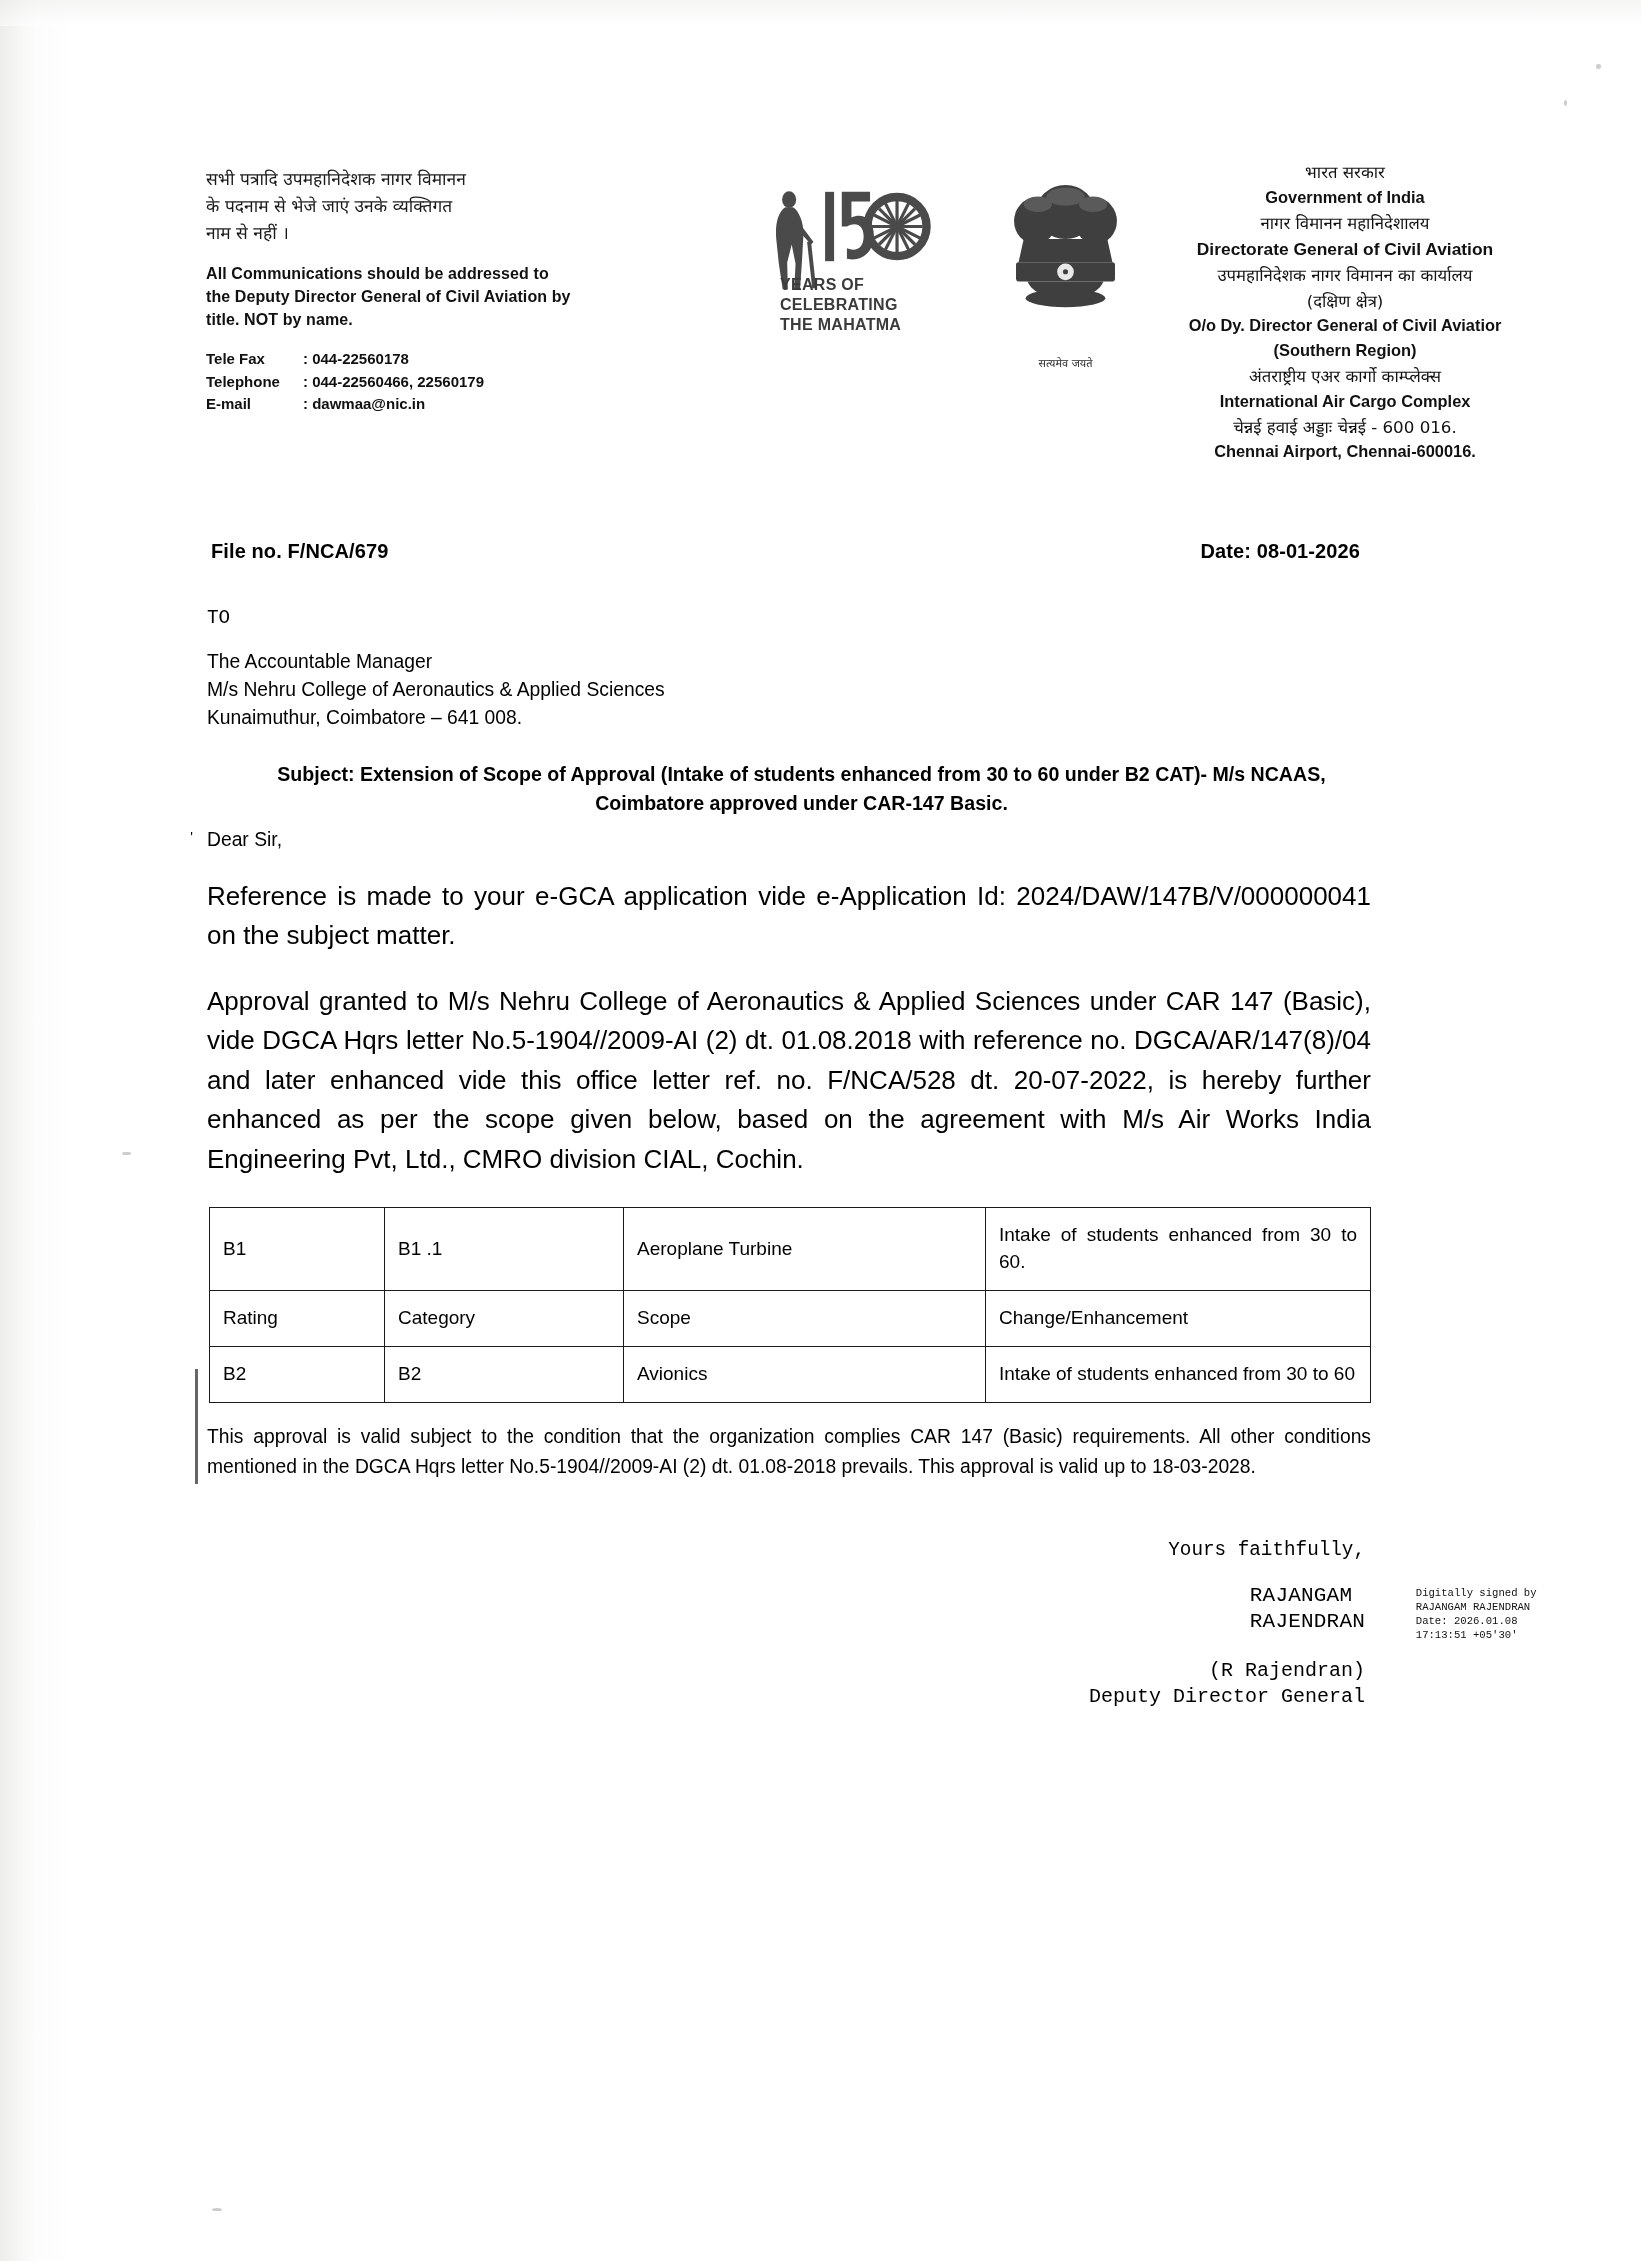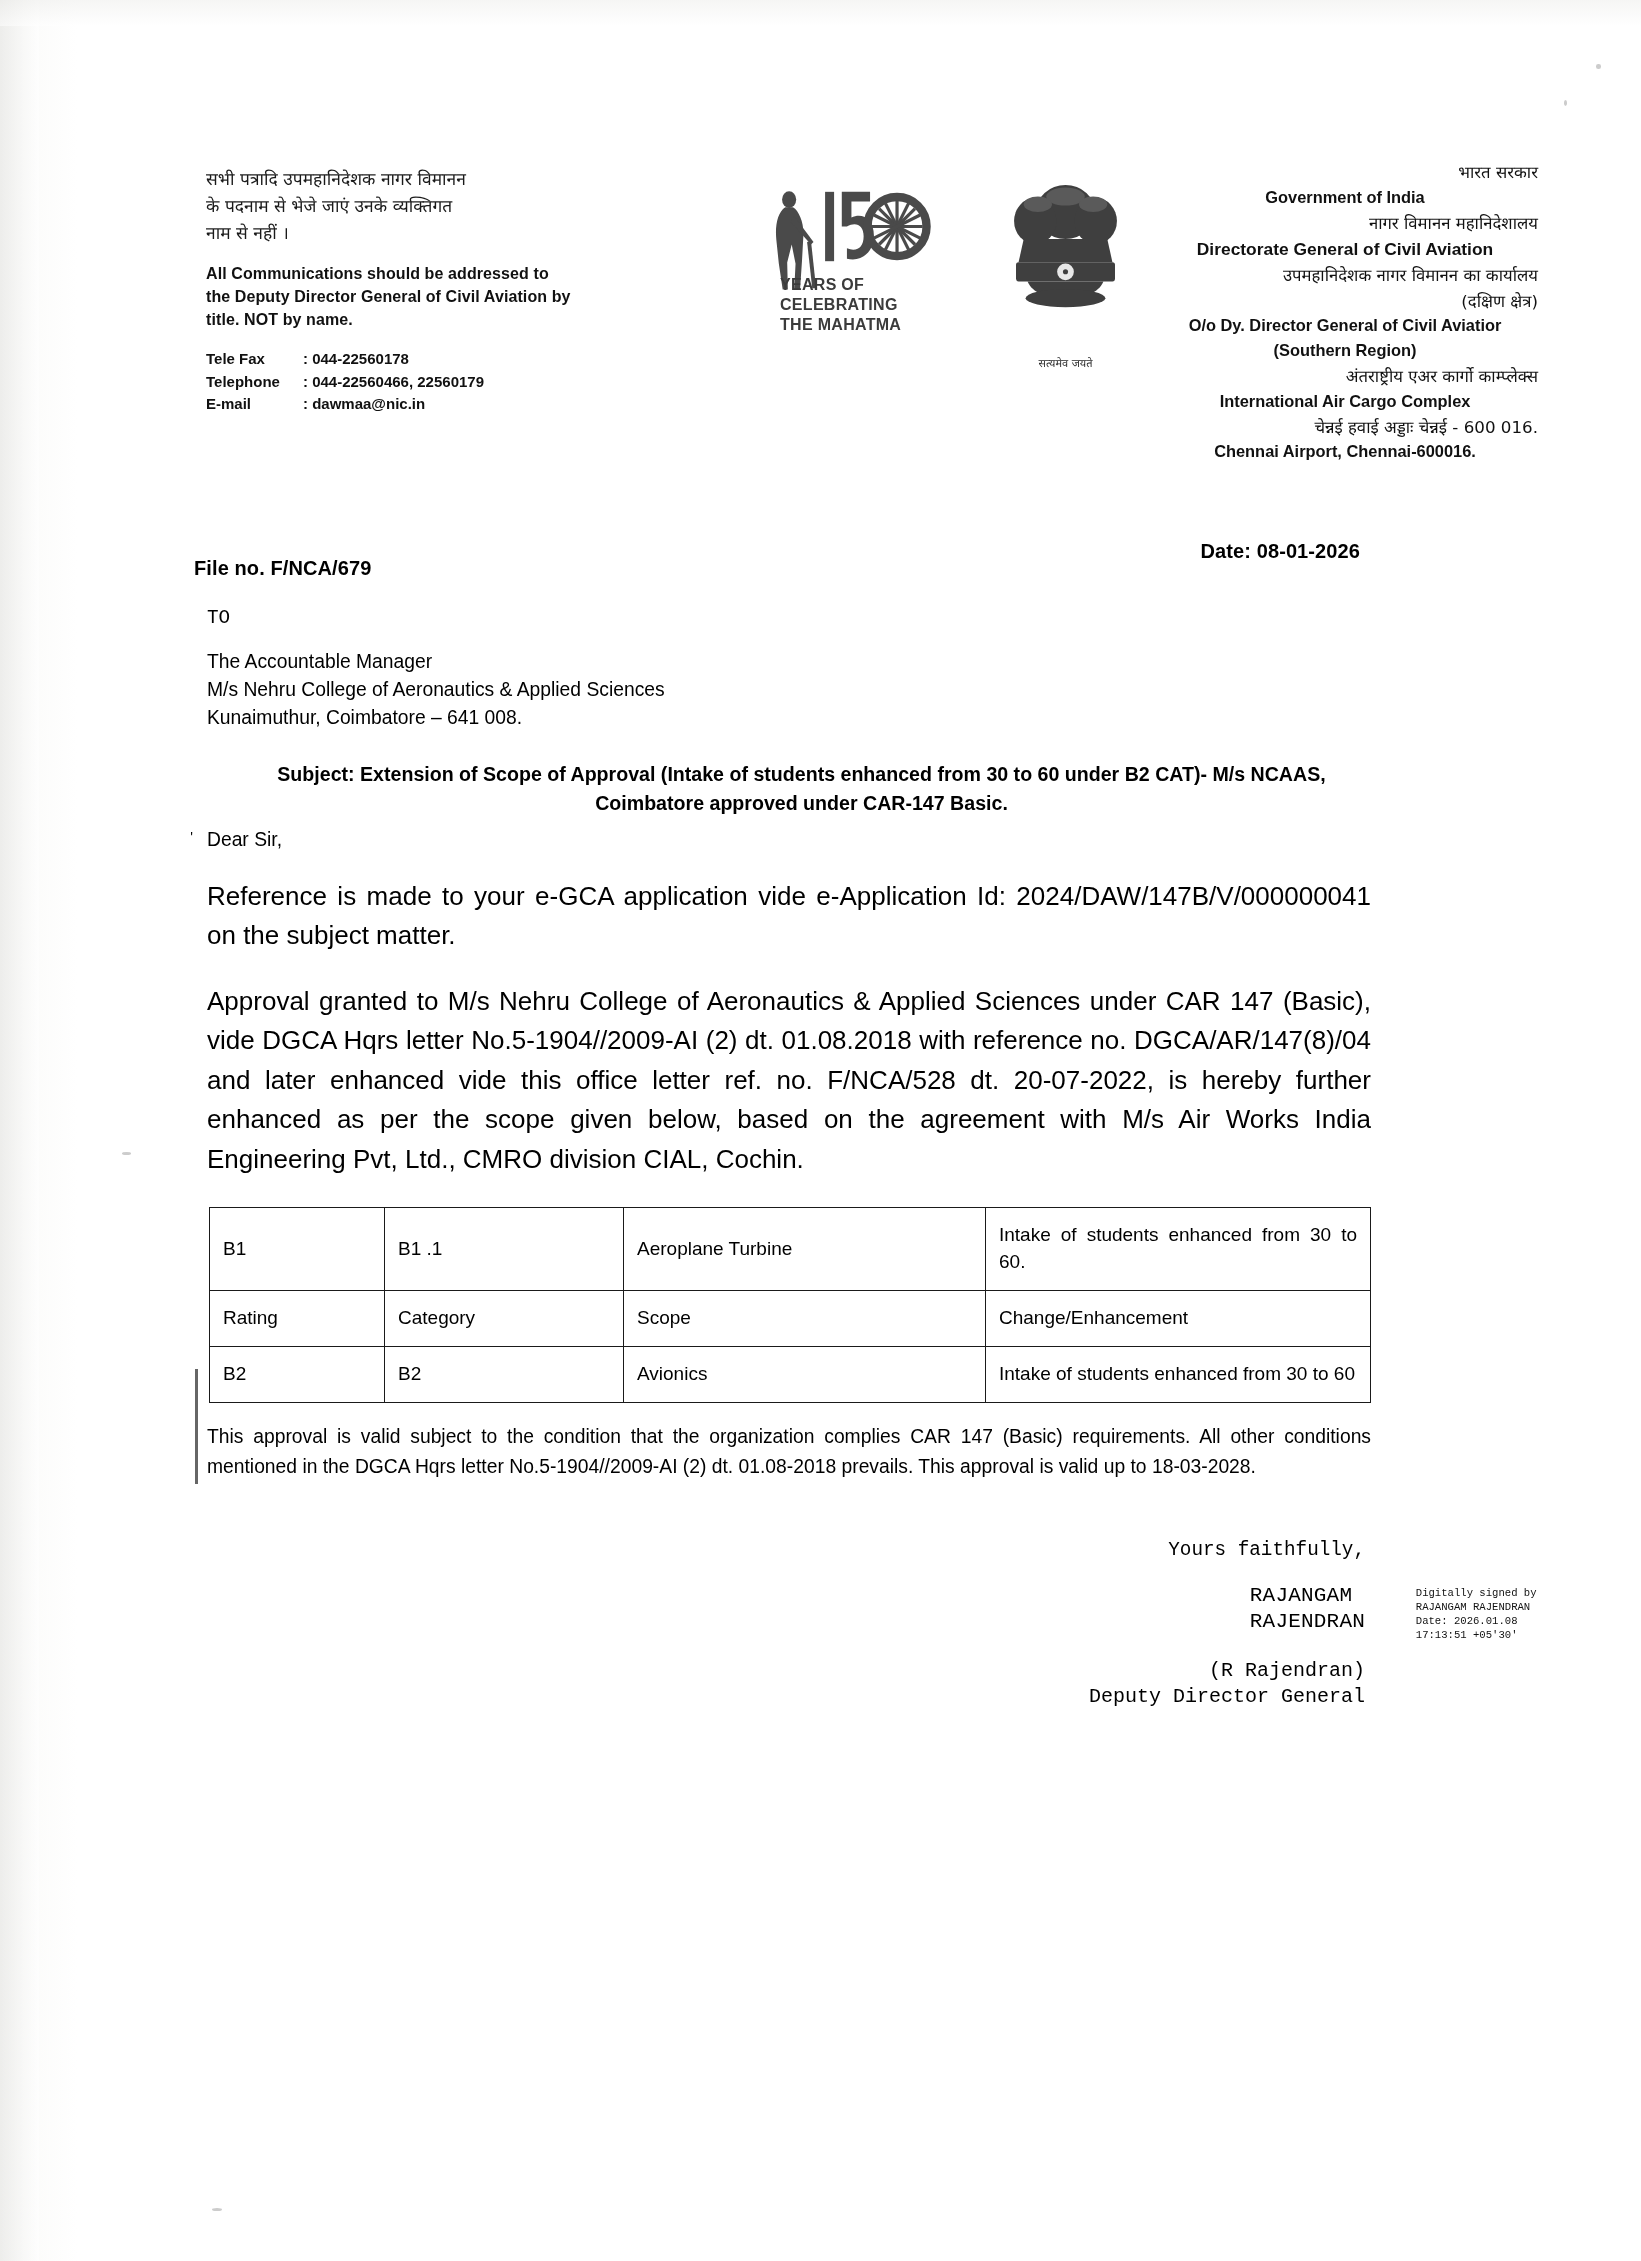--- a/index.html
+++ b/index.html
@@ -121,42 +121,41 @@
     left: 959px;
     top: 6.4px;
     width: 386px;
     text-align: center;
   }
   .lh-right .hi {
     font-family: "DejaVu Sans", sans-serif;
     font-size: 16.7px;
     line-height: 1.45;
     color: #111;
-    text-align: right;
   }
   .lh-right .en {
     font-size: 16.4px;
     font-weight: bold;
     line-height: 1.45;
     color: #111;
   }
   .lh-right .en.big {
     font-size: 17.4px;
   }
   .lh-right .row { margin-bottom: 1.3px; }
 
   
   .meta-row {
     position: relative;
     margin-top: 26px;
     height: 39px;
     font-size: 20px;
     font-weight: bold;
   }
-  .file-no { position: absolute; left: 1px; top: 0; letter-spacing: 0.1px; margin-top: 17px; }
+  .file-no { position: absolute; left: 18px; top: 0; letter-spacing: 0.1px; }
   .date-no { position: absolute; right: 82px; top: 0; letter-spacing: 0.1px; }
 
   .to-label {
     margin-top: 28px;
     margin-left: 14px;
     font-size: 19.3px;
     font-family: Liberation Mono, monospace;
   }
   .addressee {
     margin-top: 19.3px;

